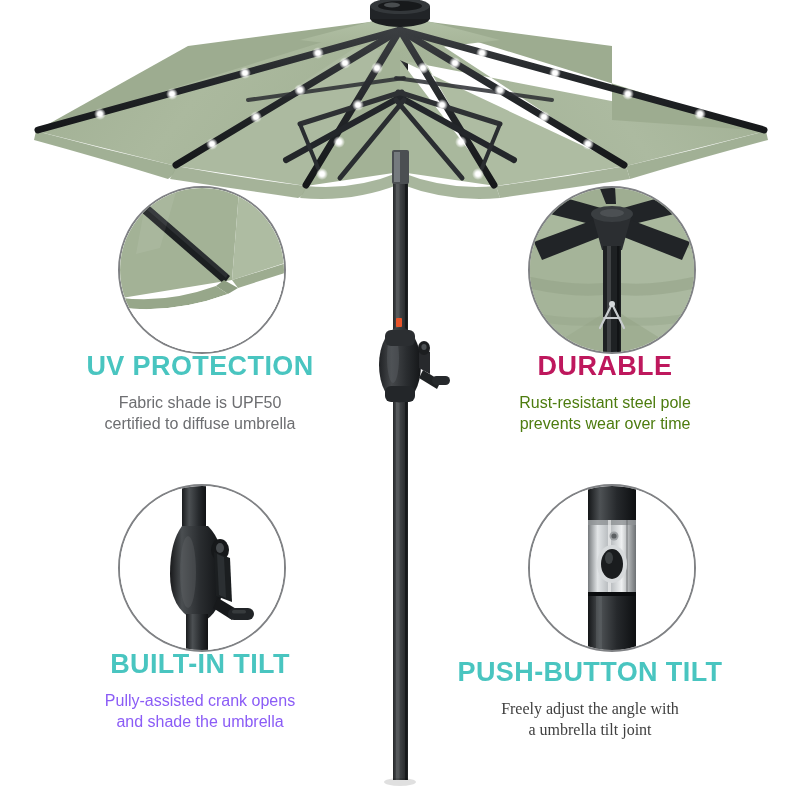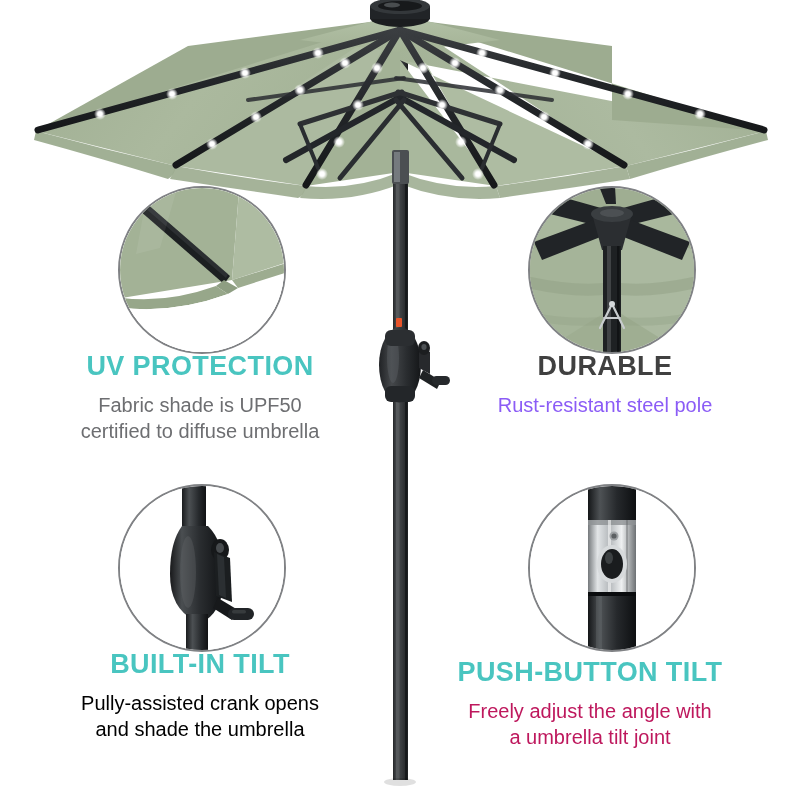--- a/index.html
+++ b/index.html
@@ -48,21 +48,21 @@
   }
   .feature-title {
     font-size: 27px;
     font-weight: bold;
     letter-spacing: 0.4px;
     line-height: 1.1;
     margin: 0 0 10px 0;
     white-space: nowrap;
   }
   .feature-desc {
-    font-size: 20px;
+    font-size: 16px;
     line-height: 1.32;
     margin: 2px;
     font-weight: 400;
   }
   .feature-desc span { display: block; }
 </style>
 </head>
 <body>
 
 <div id="page">
@@ -312,23 +312,24 @@
 
       <g stroke="#c8ccce" stroke-width="2.2" fill="none" stroke-linecap="round">
         <path d="M82,116 L70,140"></path>
         <path d="M82,116 L94,140"></path>
         <path d="M74,130 L90,130"></path>
       </g>
       <circle cx="82" cy="116" r="3" fill="#d5d9db"></circle>
     </svg>
   </div>
   <div class="feature-text" style="left:440px; top:352px;">
-    <p class="feature-title" style="color:#404040;">DURABLE</p>
-    <p class="feature-desc" style="color:#8b5cf6;">
+    <p class="feature-title" style="color:#be185d;">DURABLE</p>
+    <p class="feature-desc" style="color:#4d7c0f;">
       <span>Rust-resistant steel pole</span>
+      <span>prevents wear over time</span>
     </p>
   </div>
 
   <div class="callout-circle" style="left:118px; top:484px; width:168px; height:168px;">
     <svg width="164" height="164" viewBox="0 0 164 164">
       <defs>
         <linearGradient id="crankBody" x1="0" y1="0" x2="1" y2="0">
           <stop offset="0%" stop-color="#18191b"></stop>
           <stop offset="22%" stop-color="#4a4e51"></stop>
           <stop offset="55%" stop-color="#2a2d30"></stop>
@@ -356,21 +357,21 @@
       <path d="M94,66 L110,72 L112,116 L96,110 Z" fill="#1b1e20"></path>
       <path d="M97,68 L104,71 L106,112 L99,109 Z" fill="#3c4043" opacity="0.5"></path>
 
       <path d="M98,112 L118,124 L112,134 L93,122 Z" fill="#17191b"></path>
       <rect x="108" y="122" width="26" height="12" rx="6" fill="#212427"></rect>
       <rect x="112" y="124" width="14" height="3.5" rx="1.8" fill="#4a4e51" opacity="0.55"></rect>
     </svg>
   </div>
   <div class="feature-text" style="left:35px; top:650px;">
     <p class="feature-title" style="color:#49c5c0;">BUILT-IN TILT</p>
-    <p class="feature-desc" style="color:#000000;">
+    <p class="feature-desc" style="color:#8b5cf6;">
       <span>Pully-assisted crank opens</span>
       <span>and shade the umbrella</span>
     </p>
   </div>
 
   <div class="callout-circle" style="left:528px; top:484px; width:168px; height:168px;">
     <svg width="164" height="164" viewBox="0 0 164 164">
       <defs>
         <linearGradient id="tiltPole" x1="0" y1="0" x2="1" y2="0">
           <stop offset="0%" stop-color="#141618"></stop>
@@ -403,19 +404,19 @@
       <ellipse cx="82" cy="78" rx="11" ry="15" fill="#1a1c1e"></ellipse>
       <ellipse cx="79" cy="72" rx="4" ry="6" fill="#5a5e61" opacity="0.55"></ellipse>
 
       <rect x="58" y="106" width="48" height="72" fill="url(#tiltPole)"></rect>
       <rect x="58" y="106" width="48" height="4" fill="#0a0c0e"></rect>
       <rect x="66" y="110" width="6" height="68" fill="#6b6f72" opacity="0.35"></rect>
     </svg>
   </div>
   <div class="feature-text" style="left:425px; top:650px;">
     <p class="feature-title" style="color:#49c5c0;margin-top:8px;">PUSH-BUTTON TILT</p>
-    <p class="feature-desc" style="color:#be185d;">
+    <p class="feature-desc" style="color:#404040;font-family:Liberation Serif, serif;">
       <span>Freely adjust the angle with</span>
       <span>a umbrella tilt joint</span>
     </p>
   </div>
 
 </div>
 
 </body></html>

